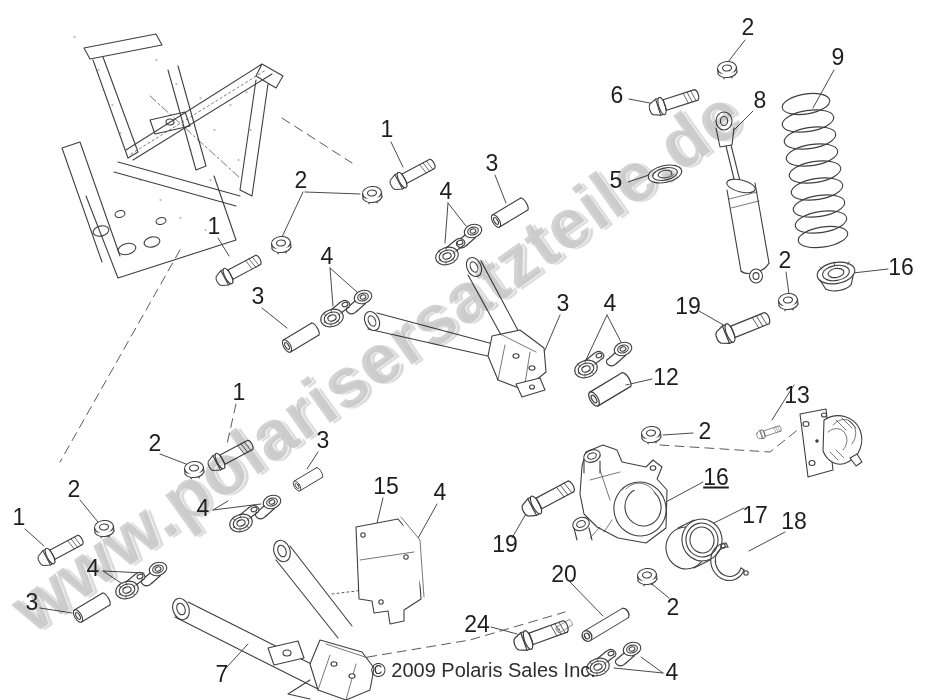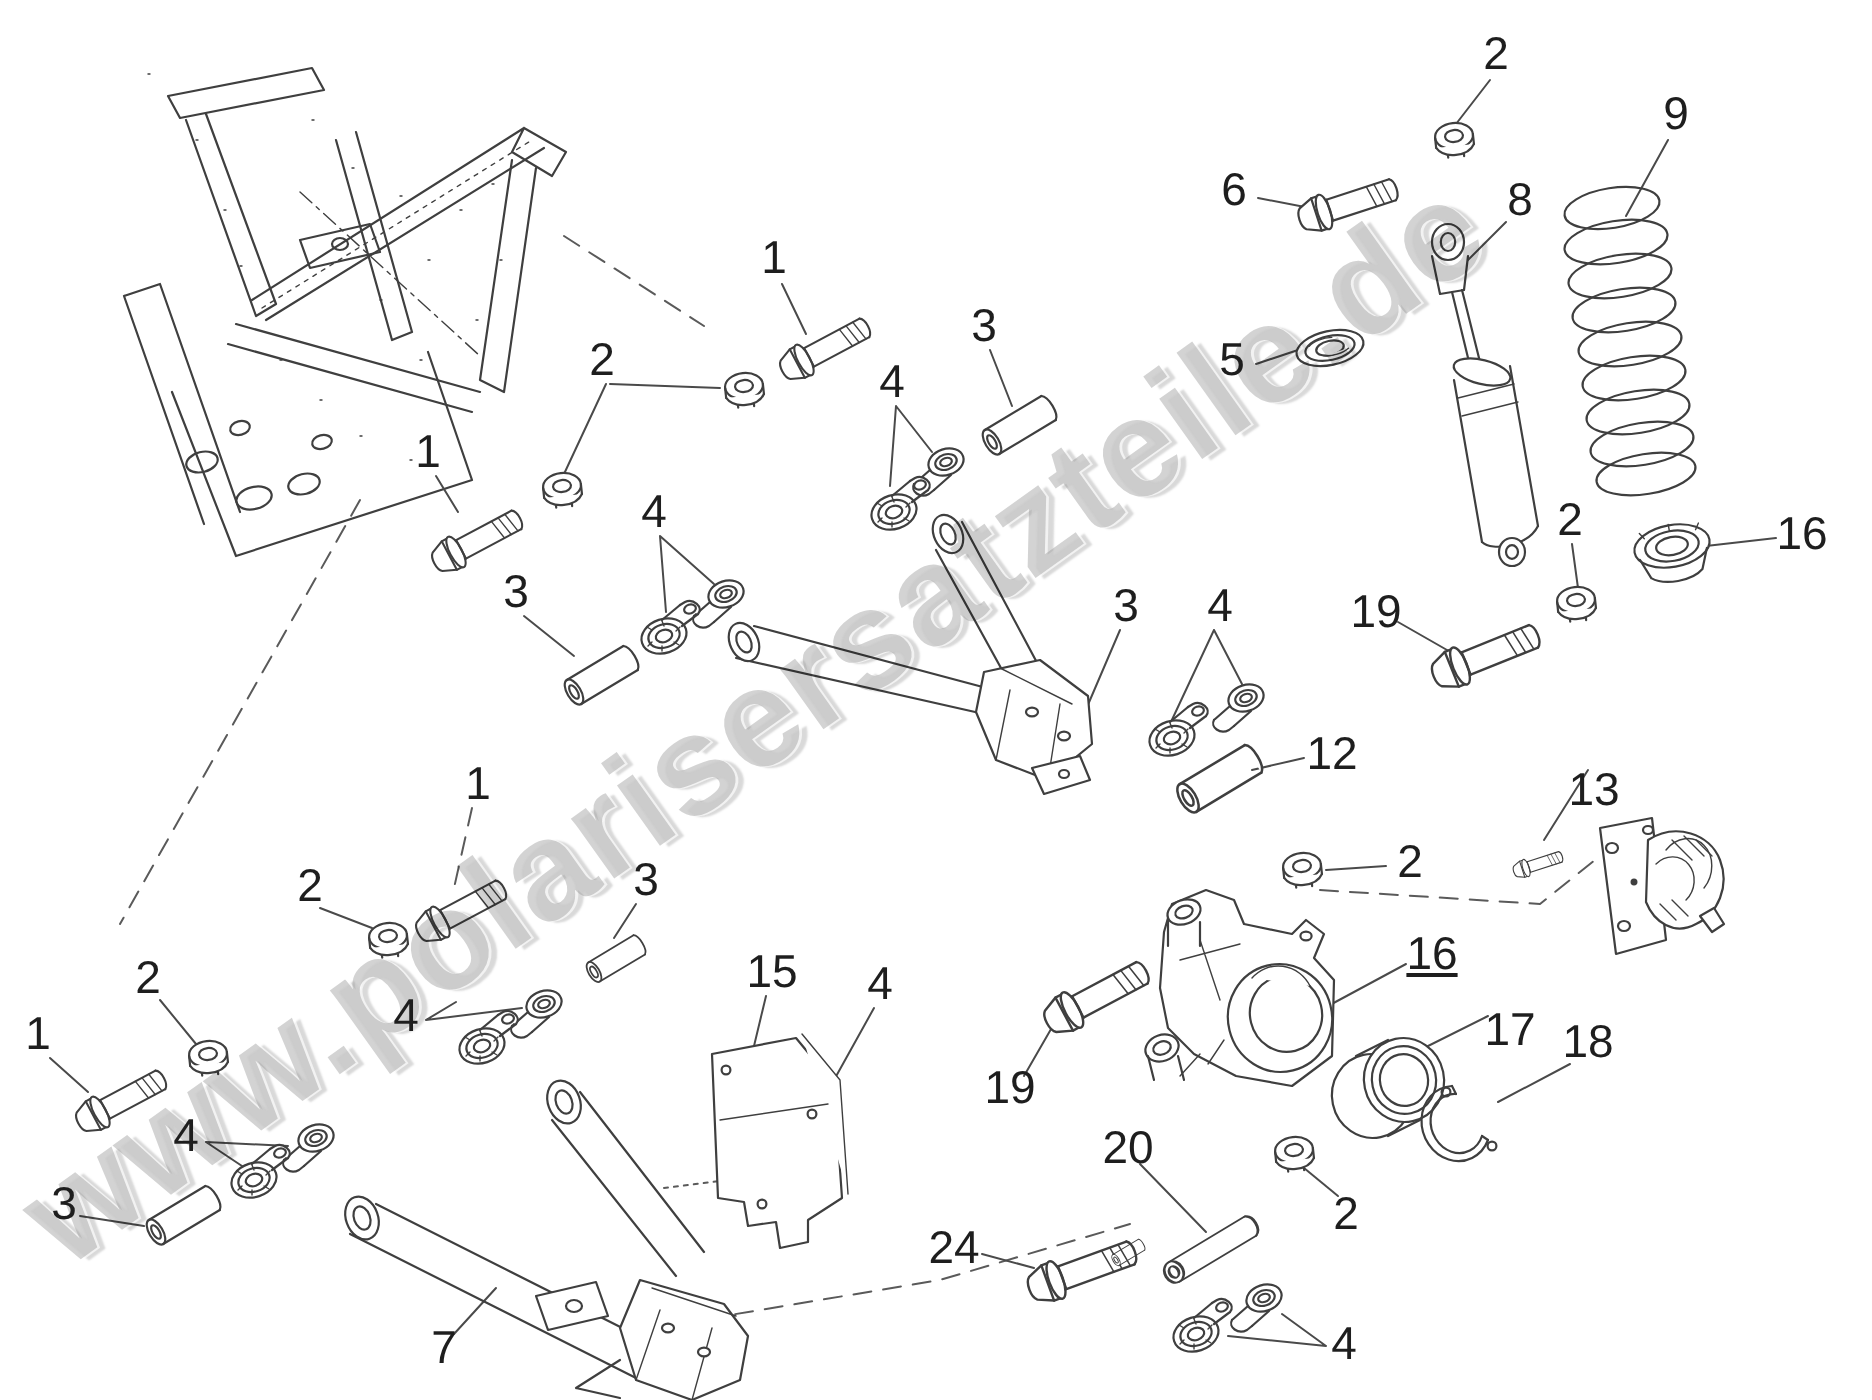--- a/index.html
+++ b/index.html
@@ -358,14 +358,15 @@
       <div class="callout" style="left: 505px; top: 544px;">19</div>
       <div class="callout" style="left: 564px; top: 574px;">20</div>
       <div class="callout" style="left: 93px; top: 568px;">4</div>
       <div class="callout" style="left: 32px; top: 602px;">3</div>
       <div class="callout" style="left: 673px; top: 607px;">2</div>
       <div class="callout" style="left: 477px; top: 624px;">24</div>
       <div class="callout" style="left: 672px; top: 672px;">4</div>
       <div class="callout" style="left: 222px; top: 674px;">7</div>
     </div>
 
+<div id="copyright">© 2009 Polaris Sales Inc.</div>
 
 </div>
 
 </body></html>

